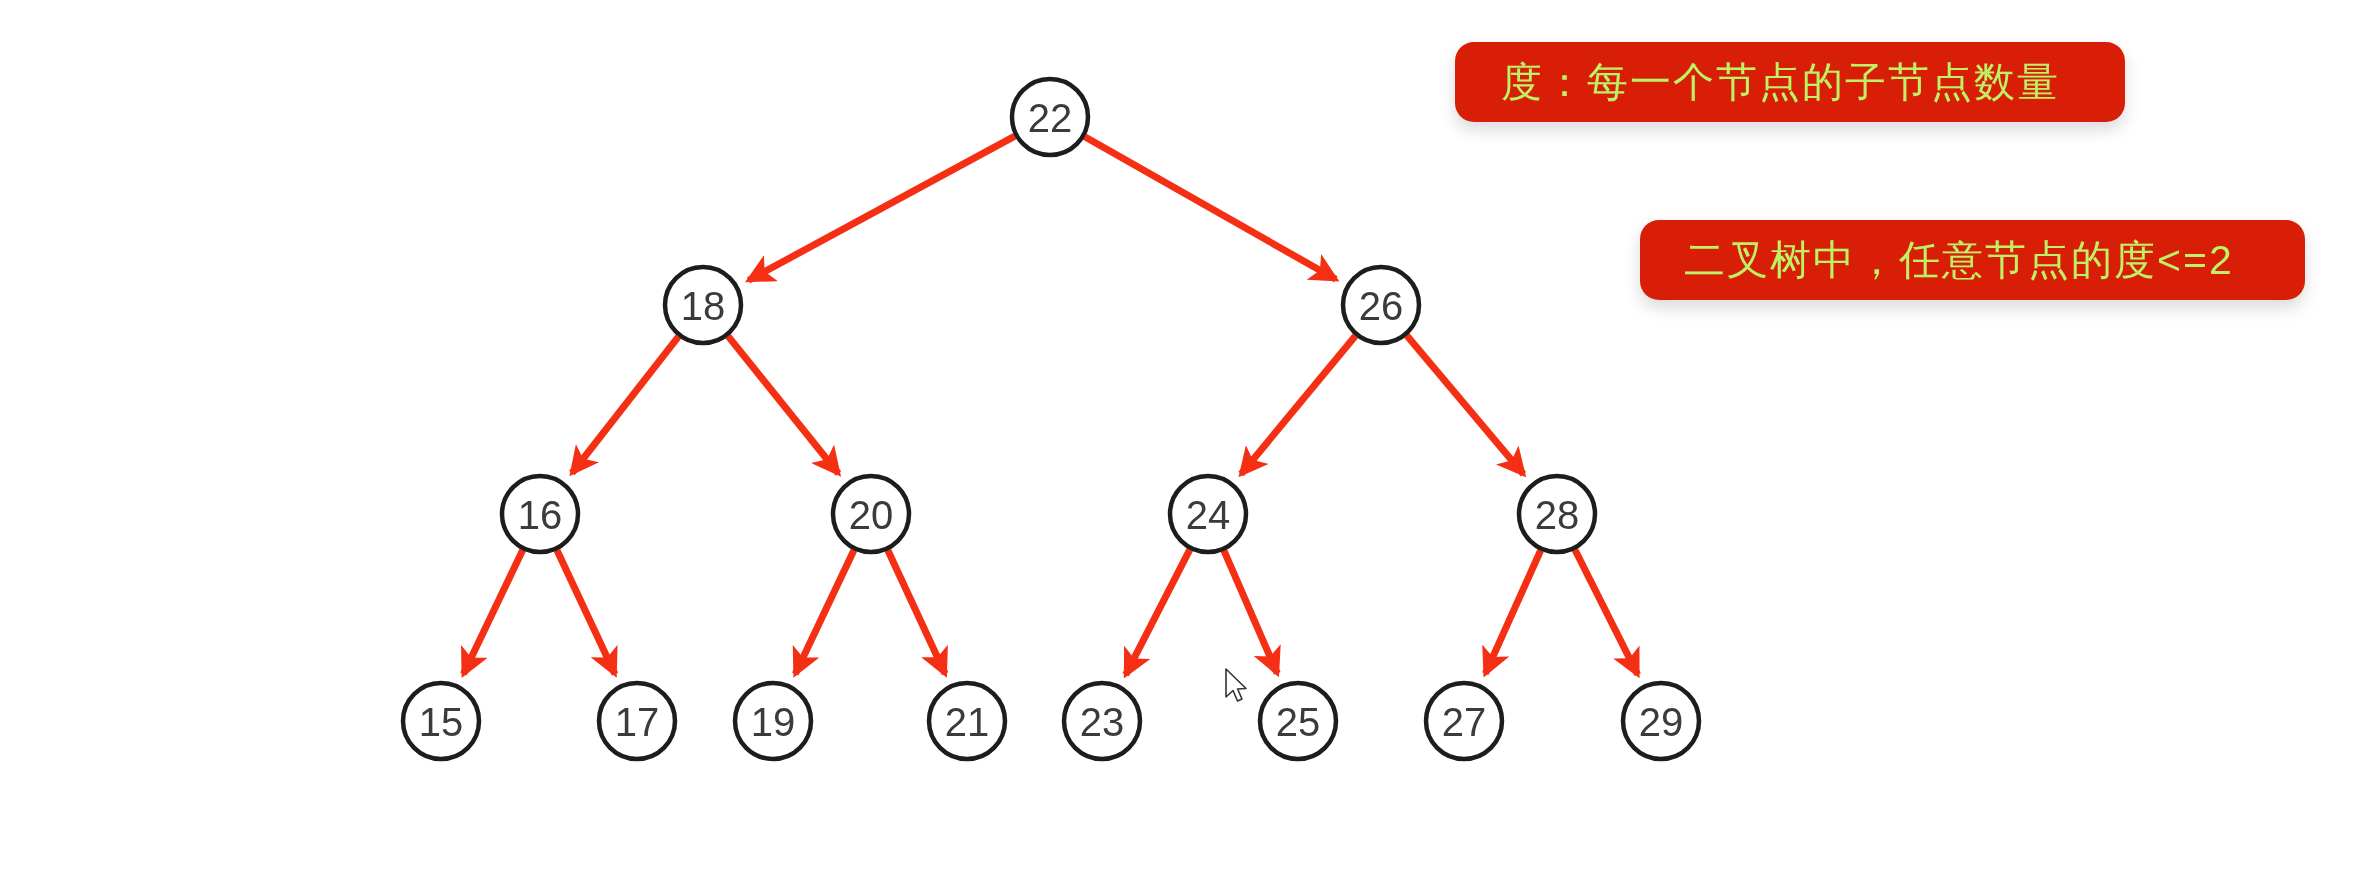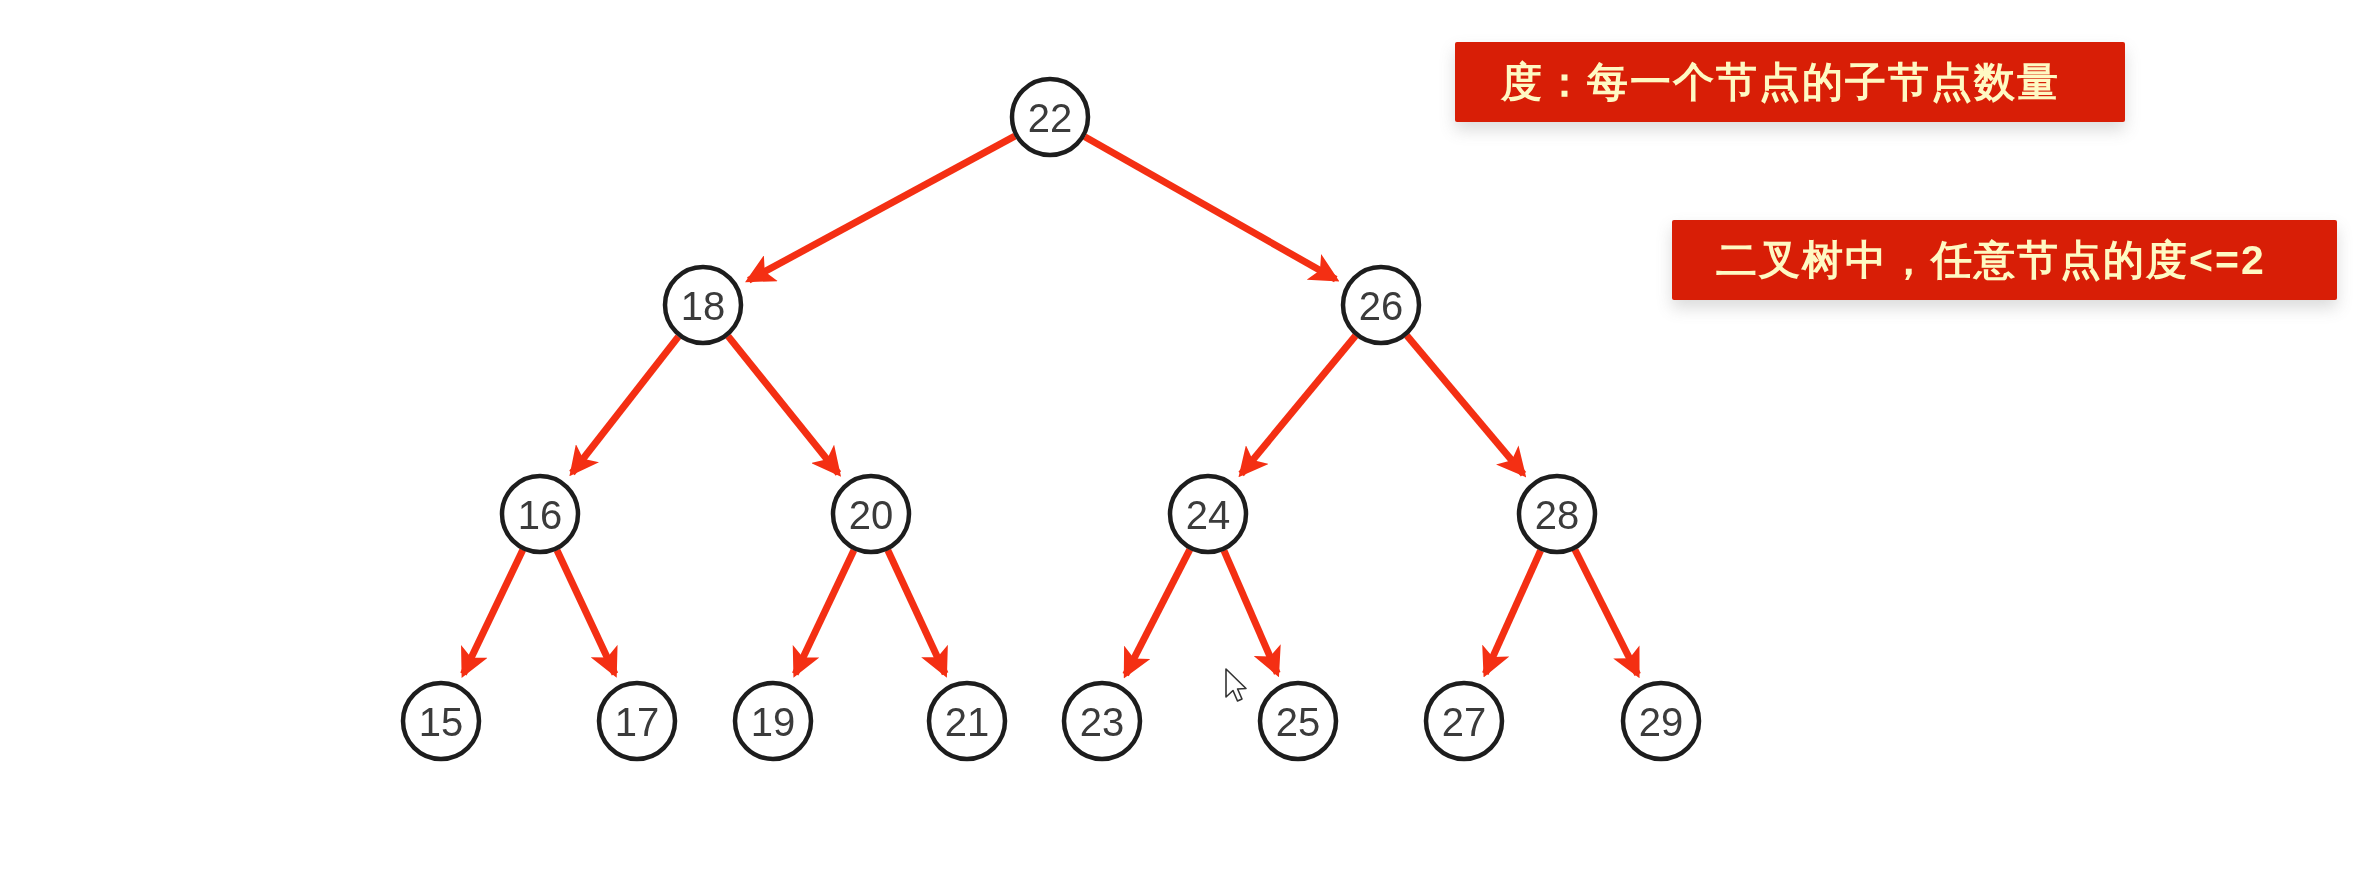--- a/index.html
+++ b/index.html
@@ -45,24 +45,24 @@
     stroke: #f42f13;
     stroke-width: 7;
     fill: none;
     stroke-linecap: butt;
   }
   .banner {
     position: absolute;
     display: flex;
     align-items: center;
     box-sizing: border-box;
-    border-radius: 2px;
-    color: #fef9c3;
+    border-radius: 19px;
+    color: #bef264;
     font-family: "Liberation Sans", "DejaVu Sans", sans-serif;
-    font-weight: bold;
+    font-weight: normal;
     letter-spacing: 2px;
     white-space: nowrap;
     box-shadow: 0 8px 16px rgba(90, 90, 90, 0.22);
   }
   #banner-degree {
     left: 1455px;
     top: 42px;
     width: 670px;
     height: 80px;
     padding-left: 46px;
@@ -173,21 +173,21 @@
           <circle class="node-circle" cx="1661" cy="721" r="38" fill="#ffffff" stroke="#1d1d1d"></circle>
           <text class="node-label" x="1661" y="722" fill="#3b3b3b">29</text>
         </g>
       </g>
   </svg>
 
   <div class="banner" id="banner-degree" style="background: rgb(216, 30, 6);">
     <span>度：每一个节点的子节点数量</span>
   </div>
 
-  <div class="banner" id="banner-binary" style="background: rgb(216, 30, 6); margin-left: 32px;">
+  <div class="banner" id="banner-binary" style="background: rgb(216, 30, 6);">
     <span>二叉树中，任意节点的度&lt;=2</span>
   </div>
 
   <svg id="cursor" viewBox="0 0 26 38" xmlns="http://www.w3.org/2000/svg" style="left: 1224px; top: 668px;">
     <path d="M2,1 L2,29 L9,22.5 L13.5,33 L18,31 L13.6,21 L22,20.5 Z" fill="#ffffff" stroke="#333333" stroke-width="1.6" stroke-linejoin="round"></path>
   </svg>
 
 </div>
 
 </body></html>

